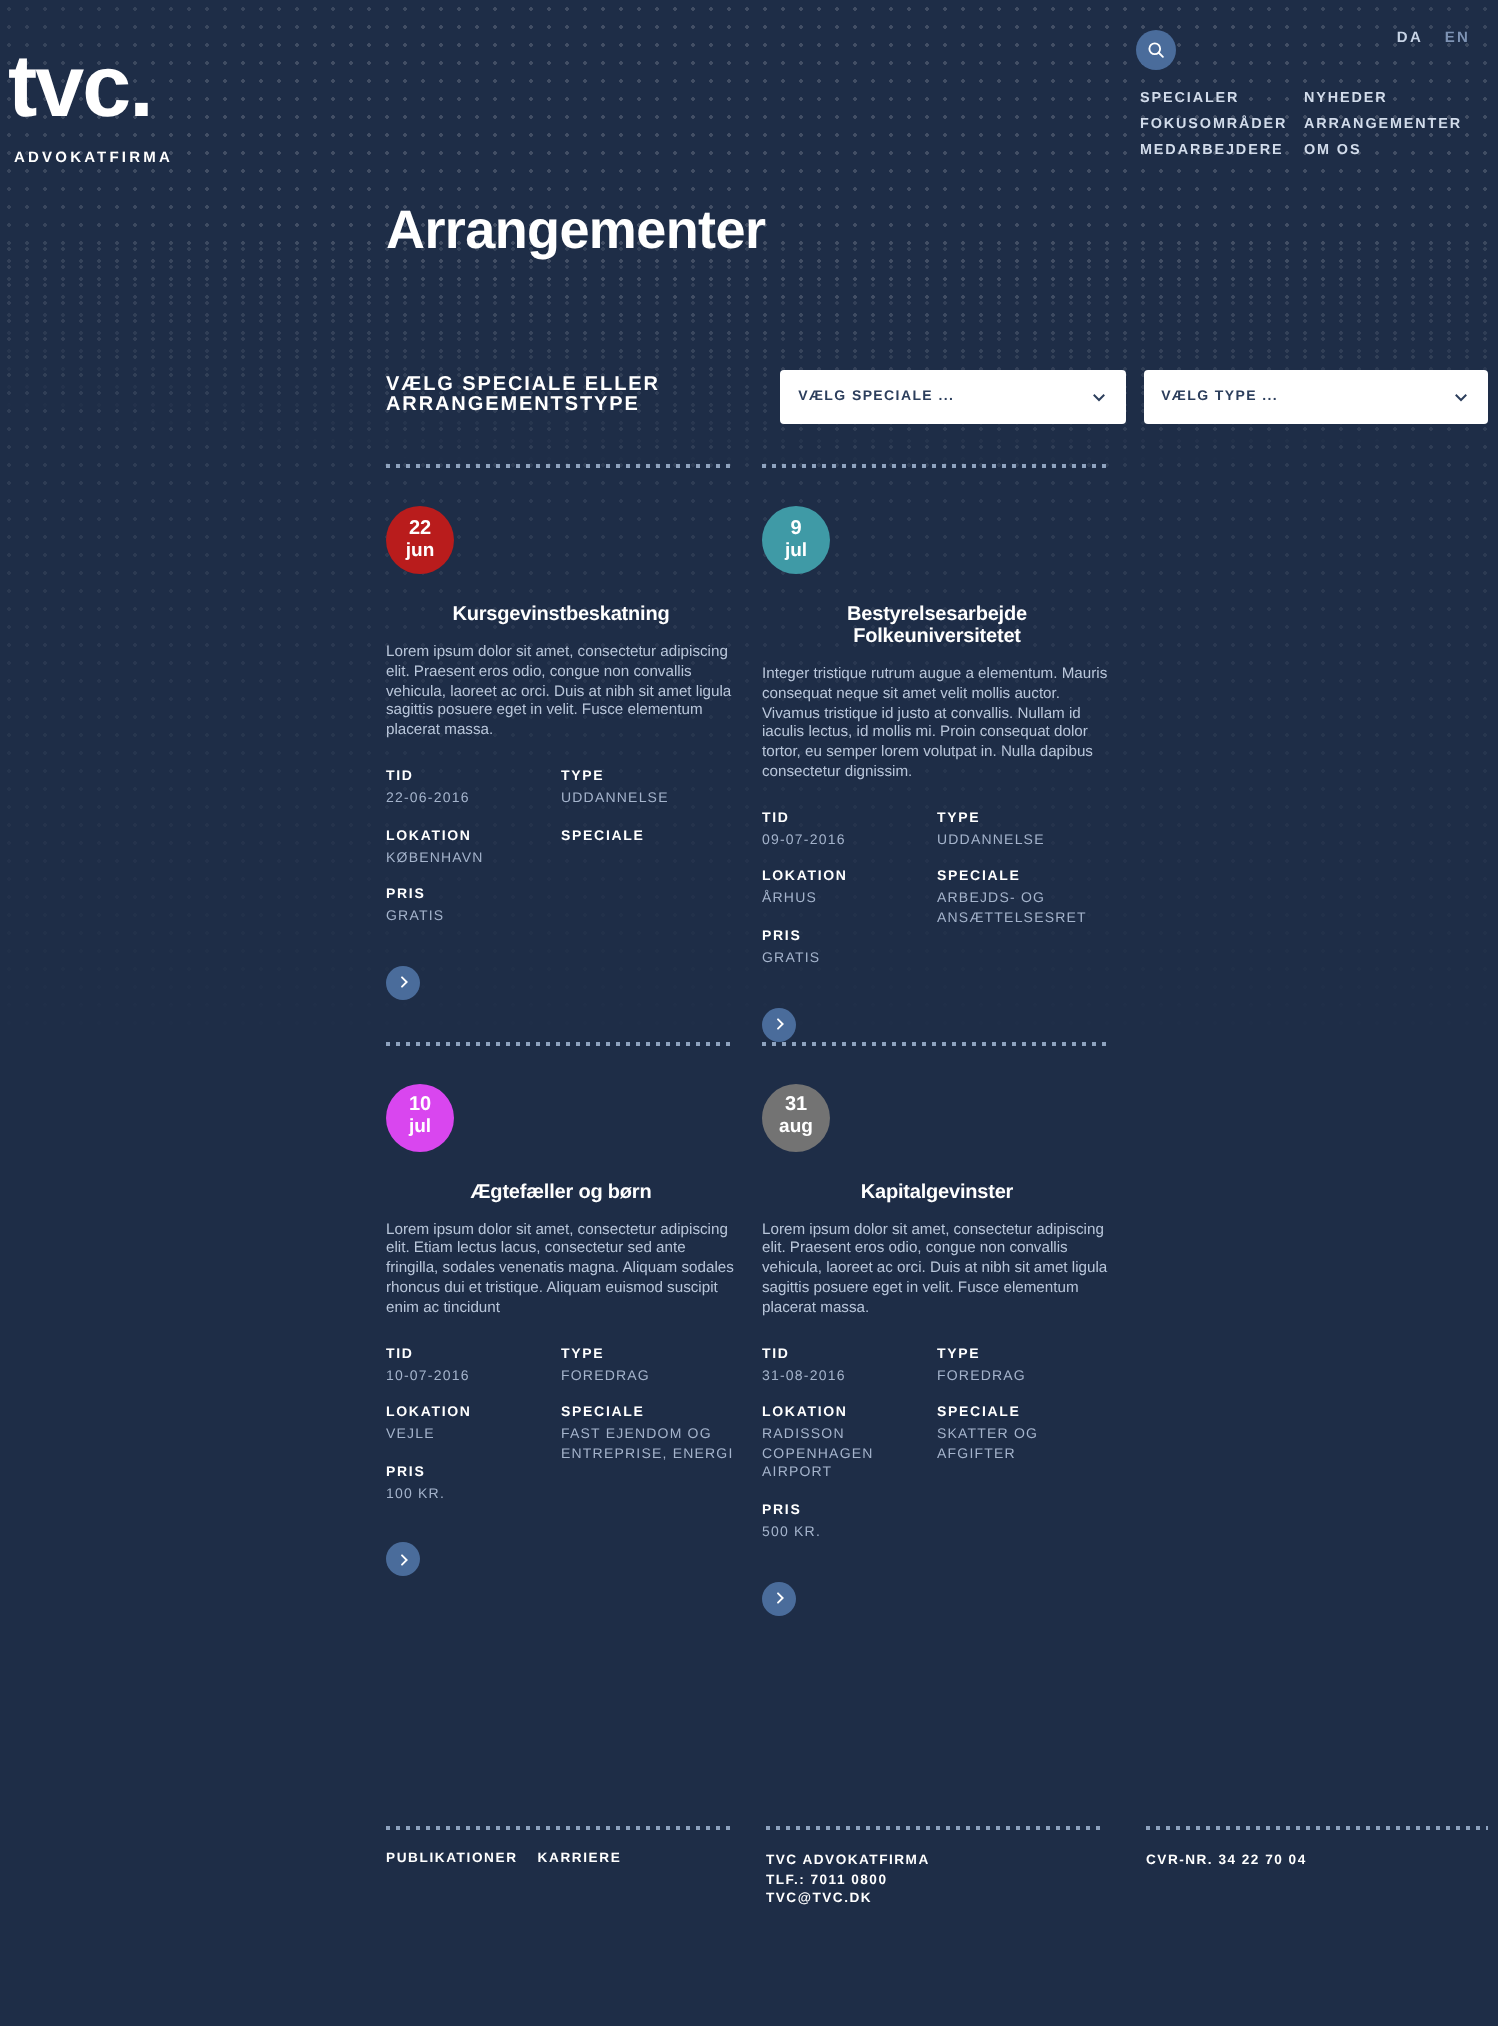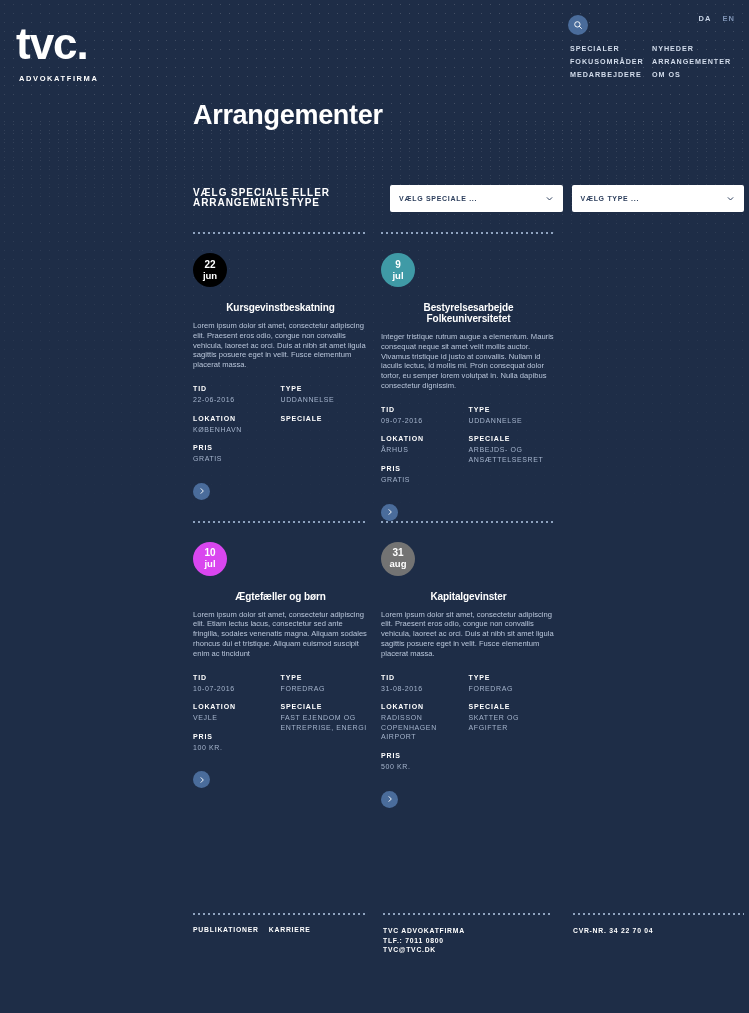--- a/index.html
+++ b/index.html
@@ -35,21 +35,21 @@
     -webkit-mask-image: linear-gradient(to bottom, #000 0%, rgba(0,0,0,.5) 45%, transparent 90%);
     mask-image: linear-gradient(to bottom, #000 0%, rgba(0,0,0,.5) 45%, transparent 90%);
     pointer-events: none;
   }
 
   .page { position: relative; z-index: 2; }
 
   
   .header { position: relative; height: 175px; }
 
-  .logo-block { position: absolute; left: 16px; top: 22px; }
+  .logo-block { position: absolute; left: 4px; top: 22px; }
   .logo-word {
     font-size: 44px;
     font-weight: bold;
     letter-spacing: -1px;
     line-height: 1;
     color: #ffffff;
   }
   .logo-sub {
     margin-top: 8px;
     margin-left: 3px;
@@ -318,21 +318,21 @@
       <span class="select-text">VÆLG TYPE ...</span>
       <svg class="chev" viewBox="0 0 12 12">
         <polyline points="2.5,4.5 6,8 9.5,4.5" fill="none" stroke="#2c3e5c" stroke-width="1.3"></polyline>
       </svg>
     </div>
   </div>
 
   <div class="cards" id="cards">
       <div class="card">
         <div class="dotted-top"></div>
-       <div class="date-badge" style="background:#000000">
+       <div class="date-badge" style="background:#b91c1c">
          <div class="date-day">22</div>
          <div class="date-mon">jun</div>
        </div>
        <div class="card-title">Kursgevinstbeskatning</div>
        <div class="card-desc">Lorem ipsum dolor sit amet, consectetur adipiscing elit. Praesent eros odio, congue non convallis vehicula, laoreet ac orci. Duis at nibh sit amet ligula sagittis posuere eget in velit. Fusce elementum placerat massa.</div>
        <div class="meta">
          <div class="meta-col">
            <div class="meta-group">
          <div class="meta-key">TID</div>
          <div class="meta-val">22-06-2016</div>

